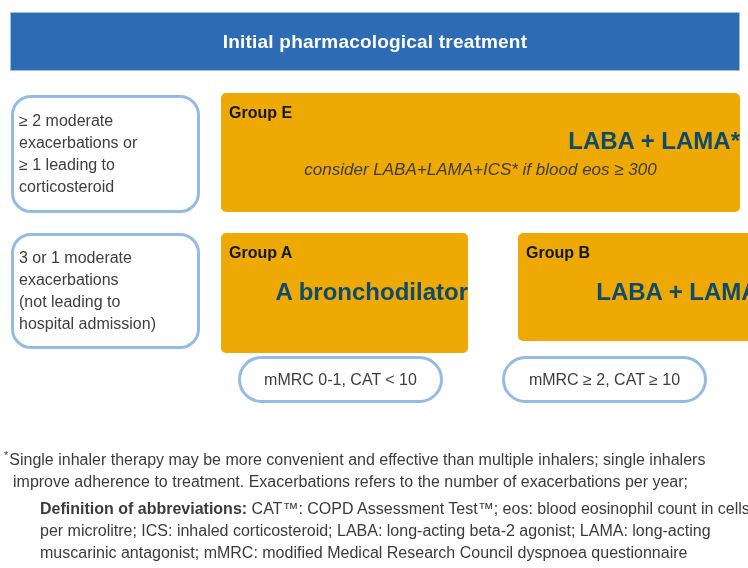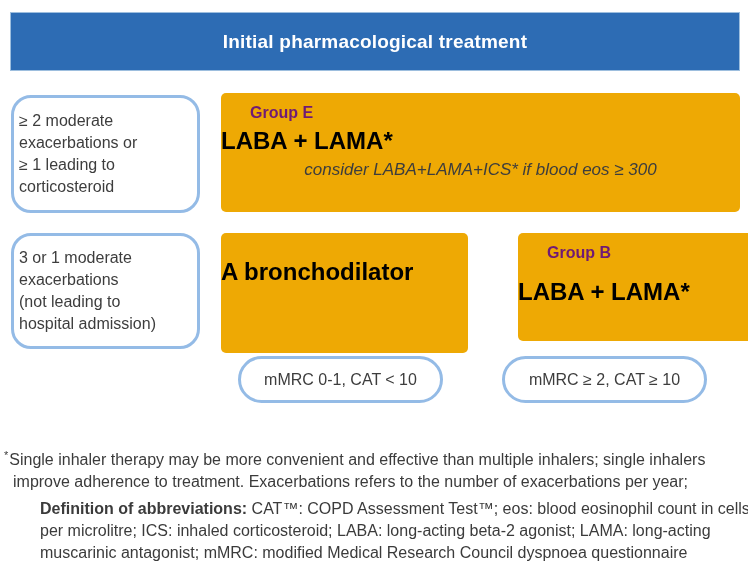--- a/index.html
+++ b/index.html
@@ -42,25 +42,25 @@
     position: absolute;
     background: #eea904;
     border-radius: 5px;
     box-sizing: border-box;
     padding-top: 10px;
   }
   .group-e { left: 221px; top: 93px;  width: 519px; height: 119px; }
   .group-a { left: 221px; top: 233px; width: 247px; height: 120px; }
   .group-b { left: 518px; top: 233px; width: 250px; height: 108px; }
   .group-label {
-    margin-left: 29px;
-    font-size: 16px; font-weight: bold; color: #701a75; line-height: 20px;
+    margin-left: 8px;
+    font-size: 16px; font-weight: bold; color: #0f172a; line-height: 20px;
   }
   .treatment {
-    text-align: left; font-size: 24px; font-weight: bold; color: #000000;
+    text-align: right; font-size: 24px; font-weight: bold; color: #0c4a6e;
     line-height: 30px; margin-top: 3px;
   }
   .group-a .treatment, .group-b .treatment { margin-top: 14px; }
   .consider-note {
     text-align: center; font-style: italic; font-size: 17px; color: #3d3d3d;
     margin-top: 3px; line-height: 22px;
   }
 
   
   .pill {
@@ -110,20 +110,21 @@
   <div class="risk-box risk-box-2">
     <div>
       <div class="risk-line">3 or 1 moderate</div>
       <div class="risk-line">exacerbations</div>
       <div class="risk-line">(not leading to</div>
       <div class="risk-line">hospital admission)</div>
     </div>
   </div>
 
   <div class="group-box group-a">
+    <div class="group-label">Group A</div>
     <div class="treatment">A bronchodilator</div>
   </div>
 
   <div class="group-box group-b">
     <div class="group-label">Group B</div>
     <div class="treatment">LABA + LAMA*</div>
   </div>
 
   <div class="pill pill-1">
     <span>mMRC 0-1, CAT &lt; 10</span>

